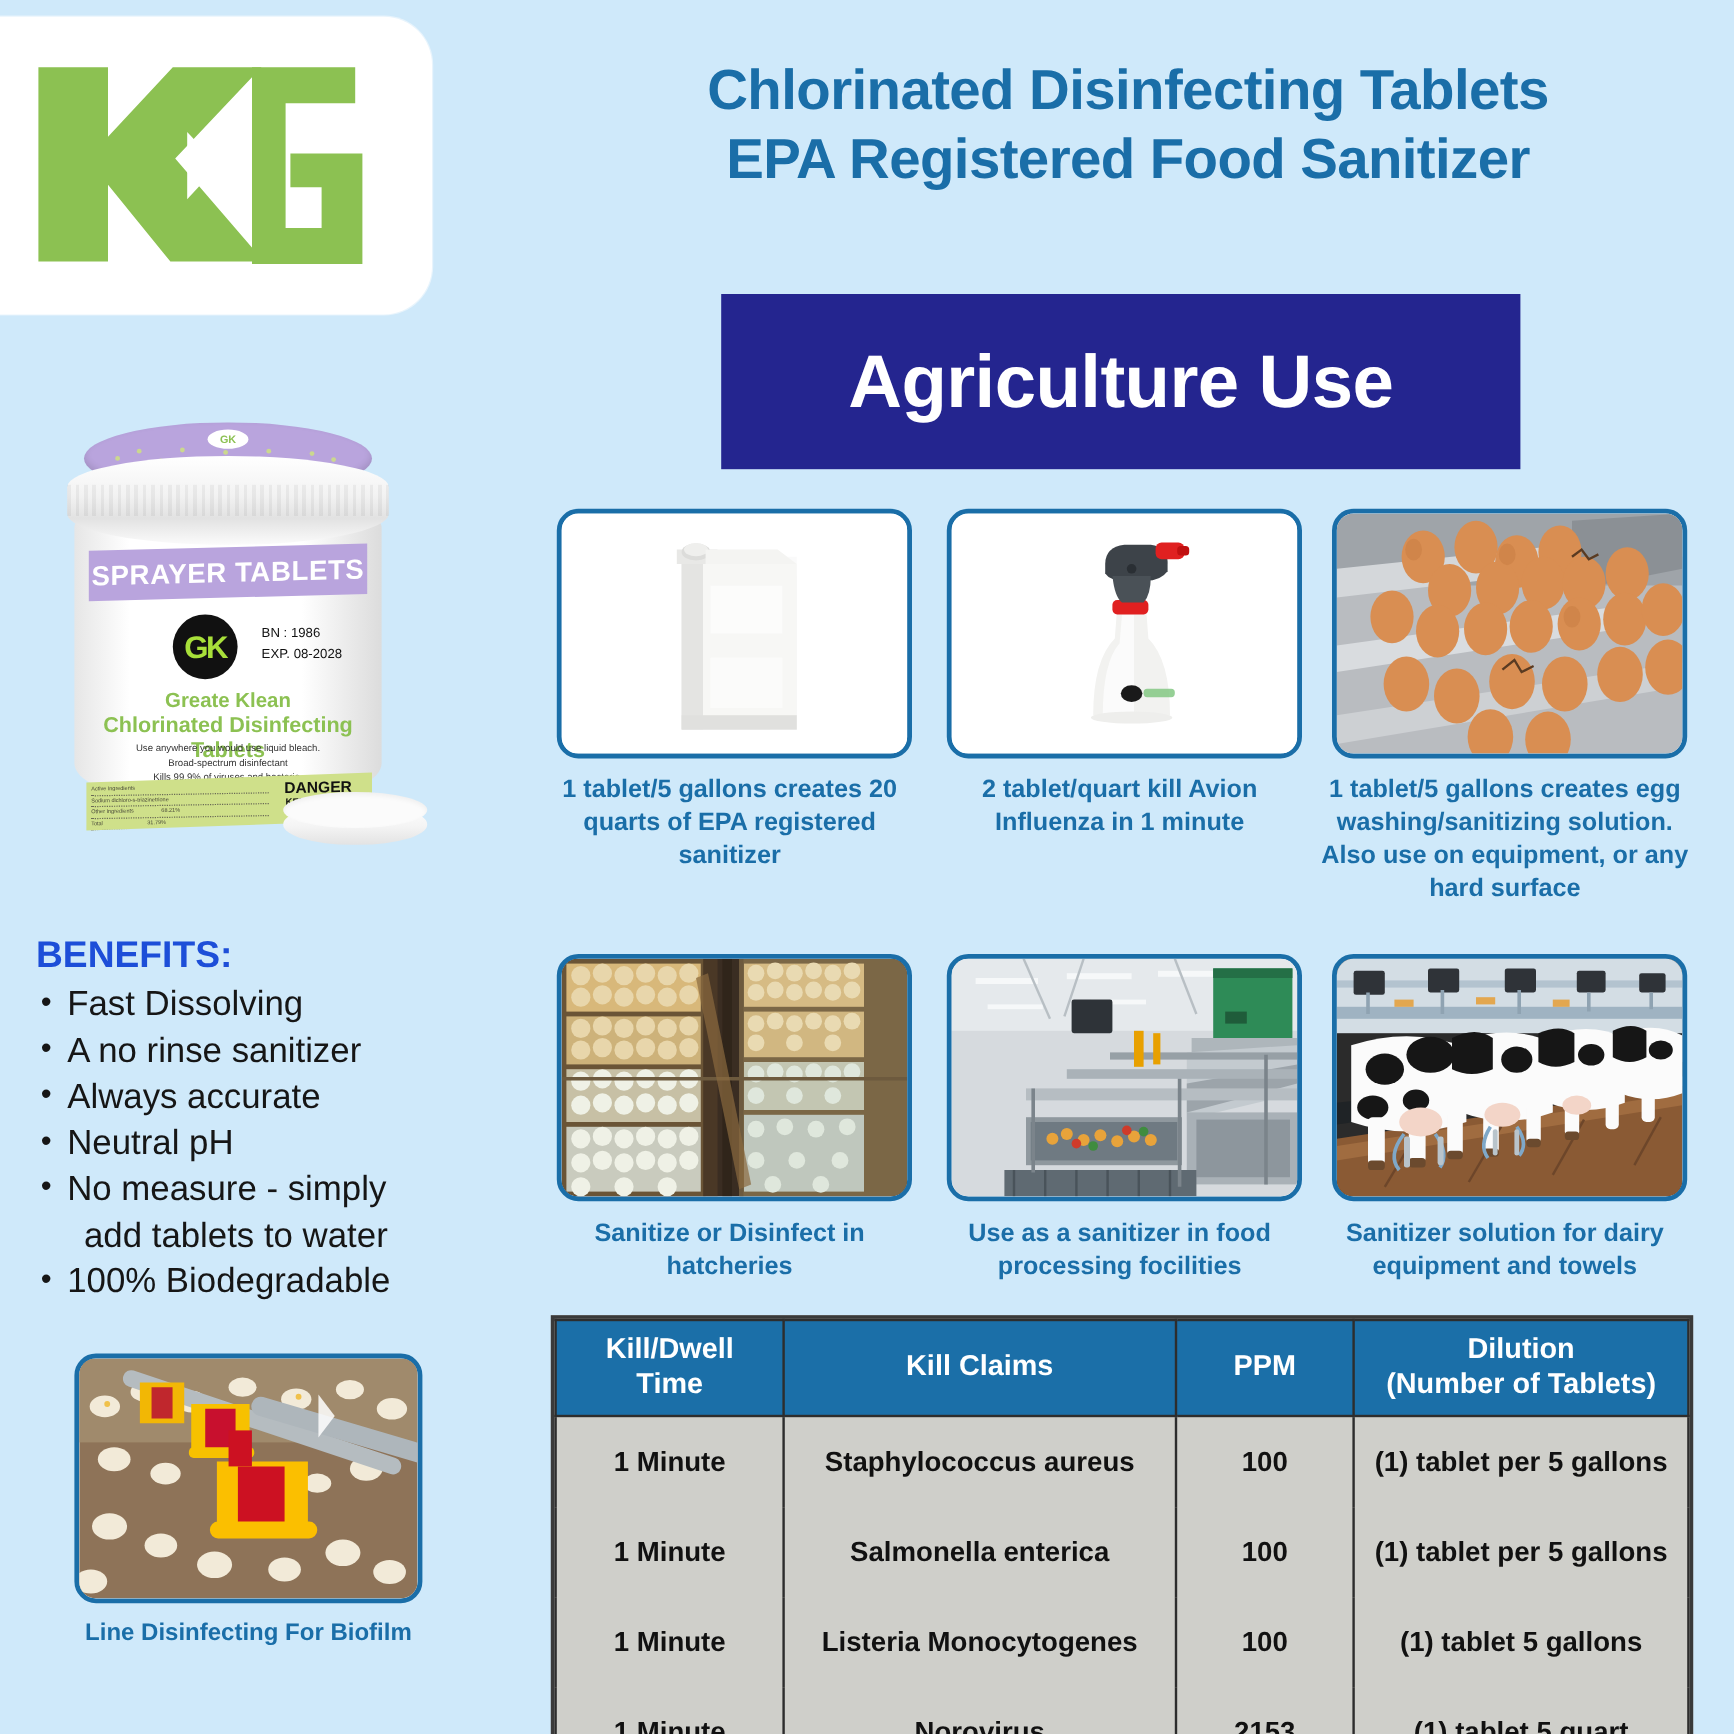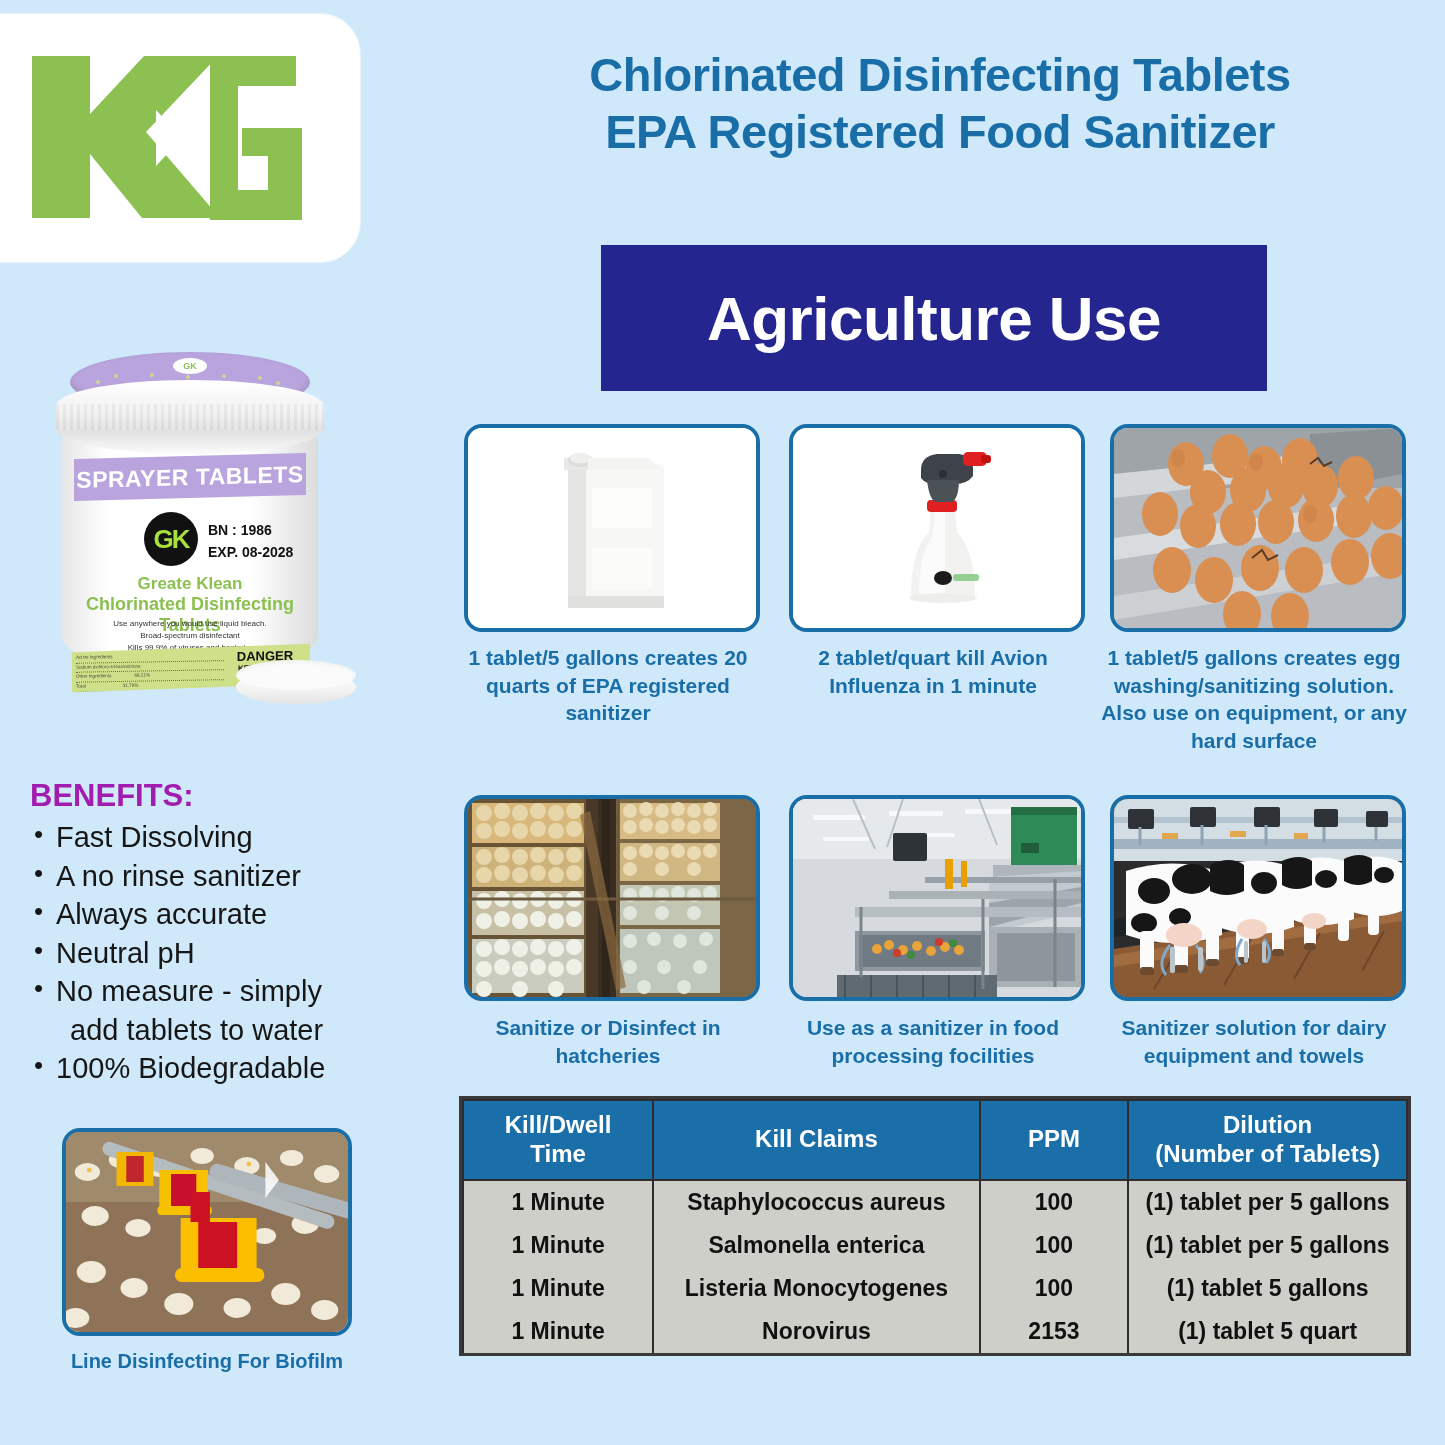--- a/index.html
+++ b/index.html
@@ -72,22 +72,22 @@
     background:#b9a4dd;display:flex;align-items:center;justify-content:center;
     transform:skewY(-1.5deg);
   }
   .label-purple span{color:#ffffff;font-weight:bold;font-size:23px;letter-spacing:.5px;}
   .gk-badge{
     position:absolute;left:88px;top:160px;width:54px;height:54px;border-radius:50%;
     background:#111111;display:flex;align-items:center;justify-content:center;
     color:#a8e03a;font-weight:bold;font-size:26px;letter-spacing:-2px;
   }
   .bn-block{
-    position:absolute;left:152px;top:168px;color:#111;font-weight:bold;
-    font-size:14px;line-height:1.55;
+    position:absolute;left:162px;top:168px;color:#111;font-weight:normal;
+    font-size:11px;line-height:1.55;
   }
   .brand-line1{
     position:absolute;left:0;top:222px;width:268px;text-align:center;
     color:#8cc152;font-weight:bold;font-size:17px;
   }
   .brand-line2{
     position:absolute;left:0;top:242px;width:268px;text-align:center;
     color:#8cc152;font-weight:bold;font-size:18px;
   }
   .tub-sub{
@@ -116,21 +116,21 @@
     position:absolute;left:0;top:10px;width:120px;height:34px;border-radius:50%/18px;
     background:linear-gradient(180deg,#ffffff 0%,#f4f4f4 55%,#e3e3e3 100%);
   }
   .tablet-top{
     position:absolute;left:0;top:0;width:120px;height:30px;border-radius:50%;
     background:#fbfbfb;box-shadow:inset 0 2px 4px rgba(0,0,0,.05);
   }
 
   
   .benefits{position:absolute;left:30px;top:778px;width:400px;}
-  .benefits-heading{color:#a21caf;font-weight:bold;font-size:31px;margin:0 0 4px 0;}
+  .benefits-heading{color:#1d4ed8;font-weight:bold;font-size:31px;margin:0 0 4px 0;}
   .benefits ul{list-style:none;margin:0;padding:0;}
   .benefits li{
     color:#161616;font-size:29px;line-height:1.33;
     padding-left:26px;position:relative;font-weight:400;
   }
   .benefits li::before{
     content:"\2022";position:absolute;left:4px;top:-1px;font-size:26px;color:#161616;
   }
   .benefits li.cont{padding-left:40px;}
   .benefits li.cont::before{content:"";}
@@ -173,21 +173,21 @@
     border:3px solid #3a3a3a;background:#cfcfca;
   }
   table{border-collapse:collapse;width:100%;}
   th{
     background:#1b6fa8;color:#ffffff;font-weight:bold;font-size:24px;
     border:2px solid #2d2d2d;padding:10px 6px;line-height:1.2;text-align:center;
   }
   td{
     background:#cfcfca;color:#111;font-weight:bold;font-size:23px;
     border-left:2px solid #2d2d2d;border-right:2px solid #2d2d2d;
-    padding:8px 6px;text-align:center;
+    padding:24px 6px;text-align:center;
   }
   .col-a{width:185px;}
   .col-b{width:330px;}
   .col-c{width:145px;}
   .col-d{width:286px;}
 </style>
 </head>
 <body>
 
 <div class="canvas">

